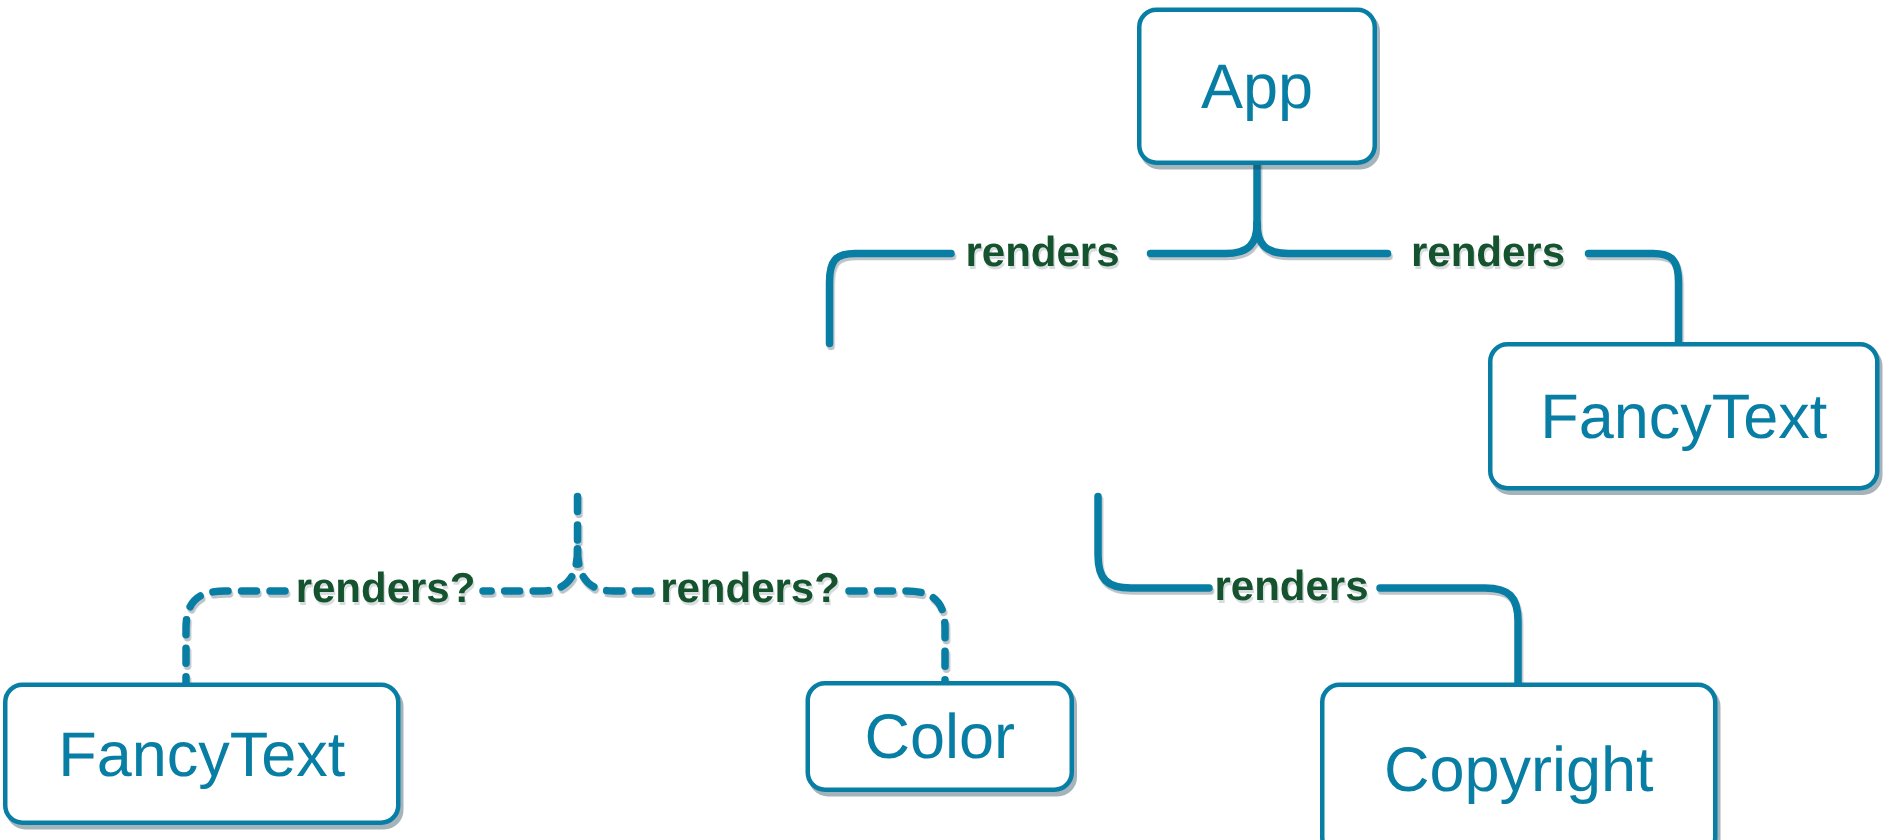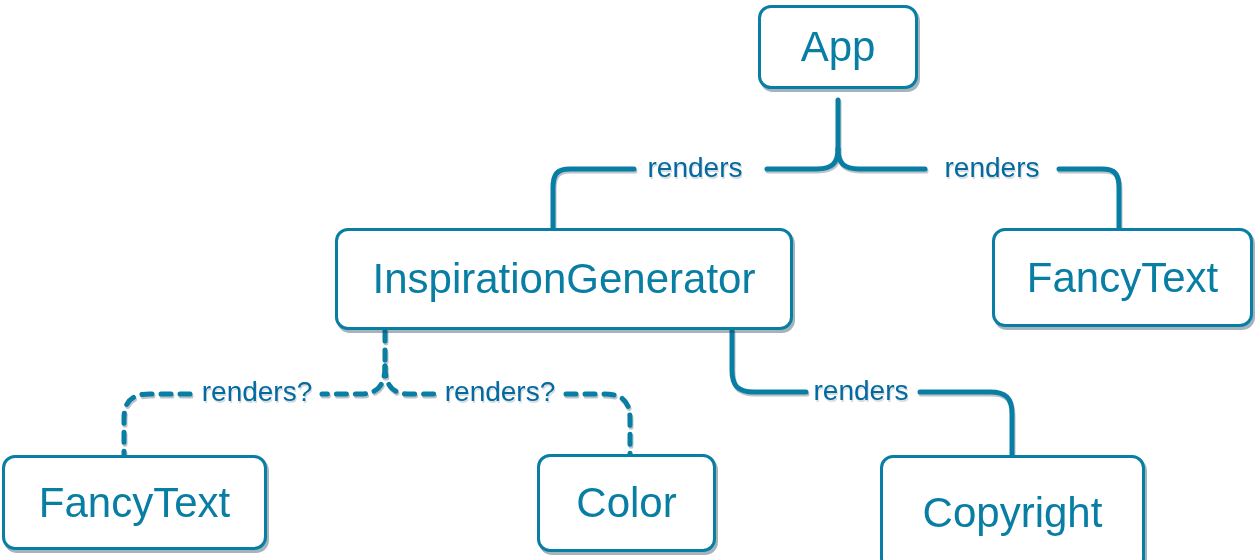--- a/index.html
+++ b/index.html
@@ -48,23 +48,23 @@
     color: #087ea4;
     font-size: 42px;
     font-weight: 500;
     line-height: 1;
     white-space: nowrap;
     letter-spacing: 0px;
   }
   .edge-label {
     position: absolute;
     transform: translate(-50%, -50%);
-    color: #0369a1;
+    color: #14532d;
     font-size: 28px;
-    font-weight: 400;
+    font-weight: 700;
     line-height: 1;
     white-space: nowrap;
     text-shadow: 1px 2px 0 rgba(35, 60, 75, 0.18);
   }
 </style>
 </head>
 <body>
 
 <div class="canvas">
 
@@ -85,37 +85,34 @@
     <path class="dashed" d="M385 366 C385 382 390 394 409 394 H434"></path>
     <path class="dashed" d="M566 394 H604 C622 394 630 401 630 419 V454"></path>
   </svg>
 
   <div class="edge-label" style="left:695px; top:168px;">renders</div>
   <div class="edge-label" style="left:992px; top:168px;">renders</div>
   <div class="edge-label" style="left:257px; top:392px;">renders?</div>
   <div class="edge-label" style="left:500px; top:392px;">renders?</div>
   <div class="edge-label" style="left:861px; top:391px;">renders</div>
 
-  <div class="node" style="left:758px; top:5px; width:160px; height:84px;">
+  <div class="node" style="left:758px; top:5px; width:160px; height:105px;">
     <span class="node-label">App</span>
   </div>
 
-  <div class="node" style="left:335px; top:228px; width:458px; height:102px;">
-    <span class="node-label">InspirationGenerator</span>
-  </div>
 
   <div class="node" style="left:992px; top:228px; width:261px; height:99px;">
     <span class="node-label">FancyText</span>
   </div>
 
   <div class="node" style="left:2px; top:455px; width:265px; height:95px;">
     <span class="node-label">FancyText</span>
   </div>
 
-  <div class="node" style="left:537px; top:454px; width:179px; height:98px;">
+  <div class="node" style="left:537px; top:454px; width:179px; height:74px;">
     <span class="node-label">Color</span>
   </div>
 
   <div class="node" style="left:880px; top:455px; width:265px; height:116px;">
     <span class="node-label">Copyright</span>
   </div>
 
 </div>
 
 </body></html>

